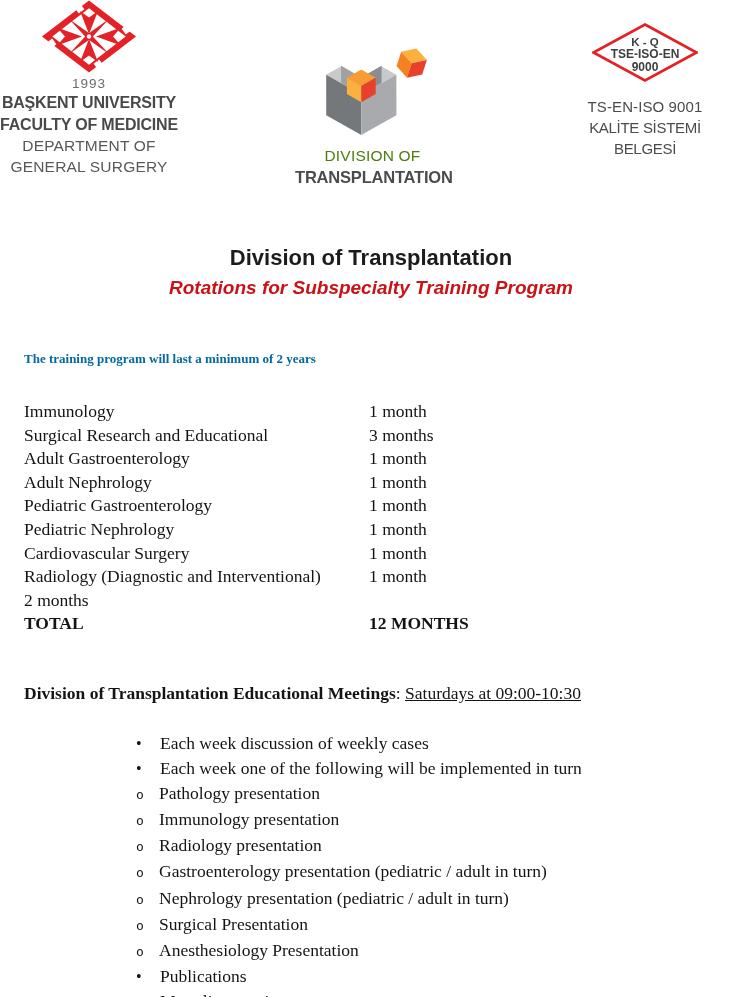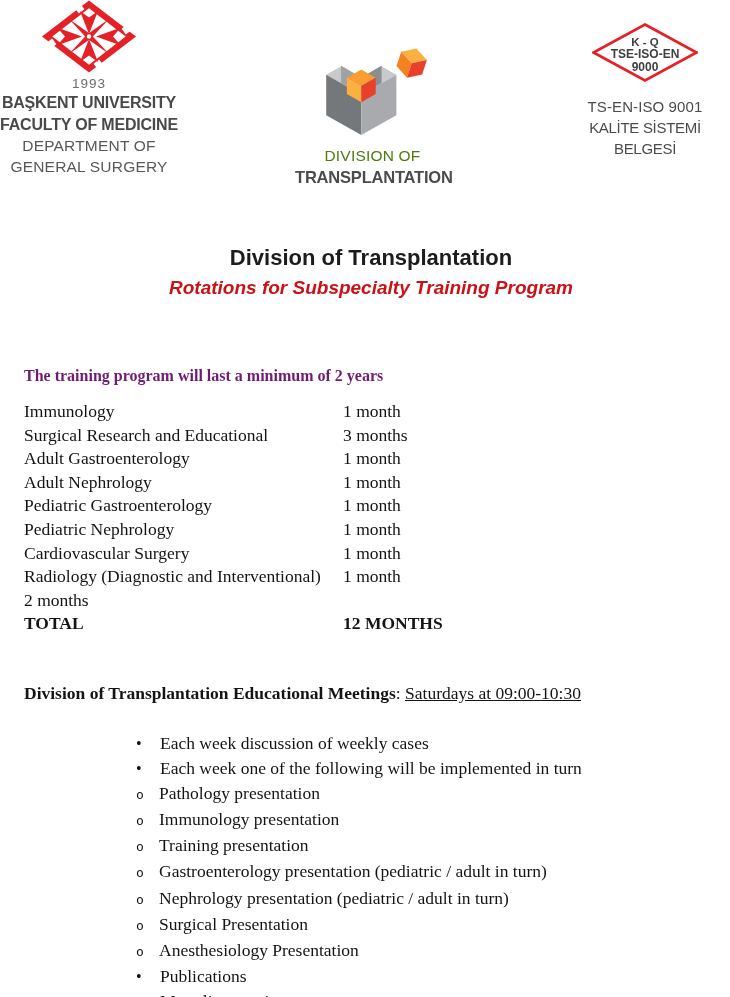--- a/index.html
+++ b/index.html
@@ -65,27 +65,27 @@
   .doc-subtitle {
     position: absolute; top: 277px; left: 6px; width: 730px;
     text-align: center;
     font-family: "Liberation Sans", sans-serif;
     font-style: italic; font-weight: bold; font-size: 19px;
     color: #CC1116; letter-spacing: 0px;
   }
 
   
   .intro {
-    position: absolute; top: 367px; left: 24px;
-    font-weight: bold; font-size: 16px; color: #701a75;
+    position: absolute; top: 351px; left: 24px;
+    font-weight: bold; font-size: 13px; color: #0369a1;
   }
 
   
   .rotation-table { position: absolute; top: 400px; left: 24px; width: 600px; }
-  .rot-row { display: flex; line-height: 23.6px; font-size: 17.5px; color: #141414; }
+  .rot-row { display: flex; line-height: 23.6px; font-size: 17.5px; color: #141414; gap: 26px; }
   .rot-name { width: 319px; }
   .rot-dur { }
   .rot-row.bold { font-weight: bold; }
 
   
   .meetings {
     position: absolute; top: 683px; left: 24px;
     font-size: 17.5px; color: #141414; text-align: center;
   }
   .meetings .lbl { font-weight: bold; }
@@ -243,21 +243,21 @@
       <div class="ag-item lv2">
       <span class="mk"></span>
       <span class="txt">Pathology presentation</span>
     </div>
       <div class="ag-item lv2">
       <span class="mk"></span>
       <span class="txt">Immunology presentation</span>
     </div>
       <div class="ag-item lv2">
       <span class="mk"></span>
-      <span class="txt">Training presentation</span>
+      <span class="txt">Radiology presentation</span>
     </div>
       <div class="ag-item lv2">
       <span class="mk"></span>
       <span class="txt">Gastroenterology presentation  (pediatric / adult in turn)</span>
     </div>
       <div class="ag-item lv2">
       <span class="mk"></span>
       <span class="txt">Nephrology presentation (pediatric / adult in turn)</span>
     </div>
       <div class="ag-item lv2">

